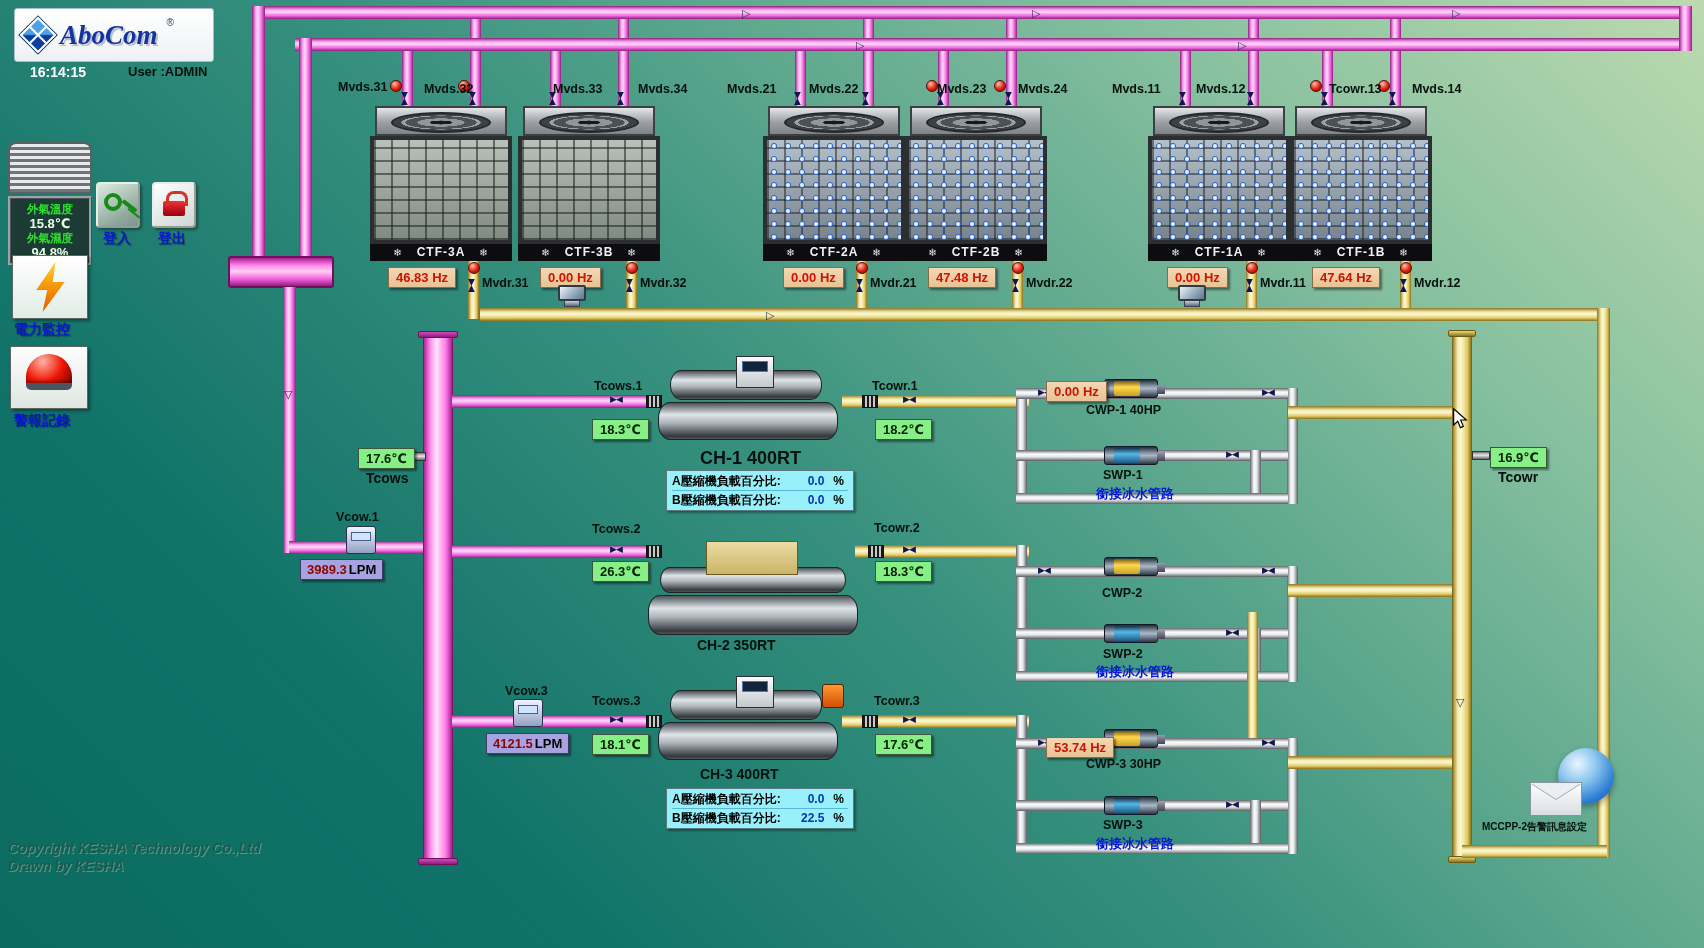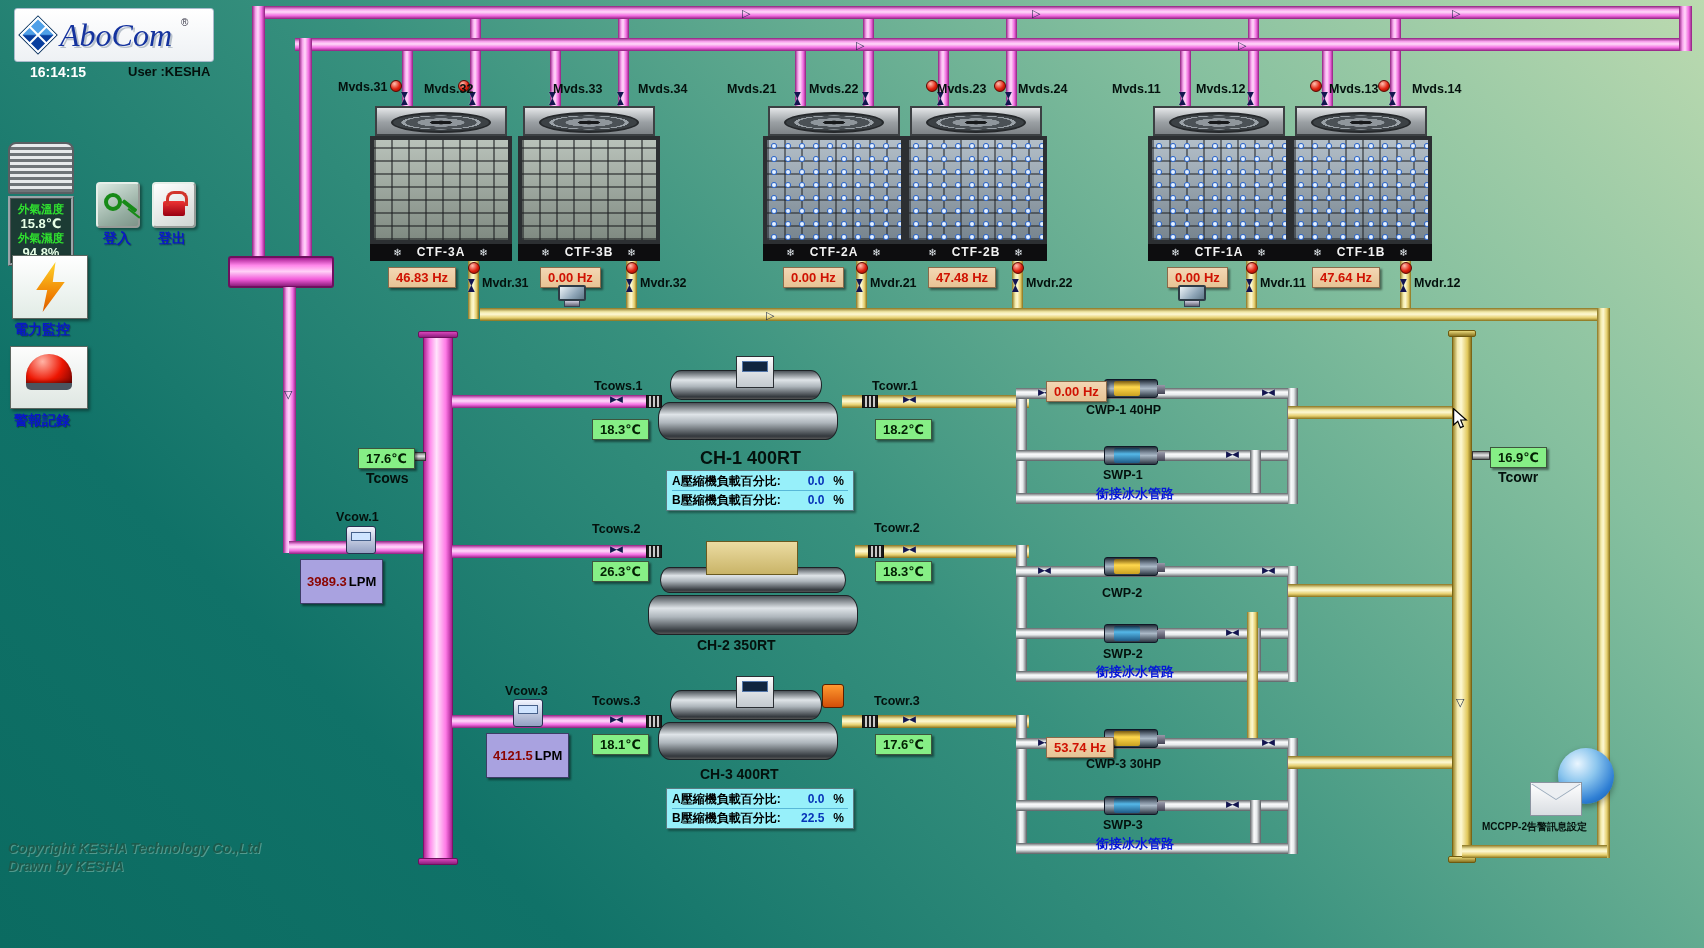--- a/index.html
+++ b/index.html
@@ -40,21 +40,21 @@
  repeating-linear-gradient(90deg,rgba(28,30,34,.5) 0 2px,transparent 2px 17px),
  repeating-linear-gradient(0deg,rgba(28,30,34,.5) 0 2px,transparent 2px 13px),
  linear-gradient(to bottom,#b3bfc9,#77848e);
  background-size:14px 13px,auto,auto,auto}
 .plate{height:17px;background:#0d0d0f;color:#f2f2f2;font-size:12px;font-weight:bold;line-height:17px;display:flex;justify-content:center;gap:14px;letter-spacing:1px}
 .fanico{color:#dfe5ea;font-size:10px}
 
 
 .greenbox{position:absolute;background:#86ef86;border:1px solid #3d553d;color:#032003;font-weight:bold;font-size:13px;padding:2px 7px;box-shadow:1.5px 1.5px 2px rgba(0,0,0,.45);white-space:nowrap}
 .hzbox{position:absolute;background:linear-gradient(#f3d7b4,#e7c394);border:1px solid #8a6a4a;color:#cf1202;font-weight:bold;font-size:13px;padding:2px 7px;box-shadow:1.5px 1.5px 2px rgba(0,0,0,.45);white-space:nowrap}
-.lpmbox{position:absolute;background:#a9a2e0;border:1px solid #3d3d66;font-size:13px;font-weight:bold;padding:14px 6px;box-shadow:1.5px 1.5px 2px rgba(0,0,0,.45);white-space:nowrap}
+.lpmbox{position:absolute;background:#a9a2e0;border:1px solid #3d3d66;font-size:13px;font-weight:bold;padding:2px 6px;box-shadow:1.5px 1.5px 2px rgba(0,0,0,.45);white-space:nowrap}
 .lpmbox b{color:#8b0500}.lpmbox span{color:#000;margin-left:2px}
 .loadbox{position:absolute;width:188px;background:#97f0fa;border:1px solid #5a7a80;box-shadow:1.5px 1.5px 2px rgba(0,0,0,.35);padding:1px 5px}
 .loadbox .row{display:flex;align-items:baseline;font-size:12px;font-weight:bold;color:#000;line-height:18px}
 .loadbox .row+.row{border-top:1px solid #58b8d8}
 .loadbox .val{margin-left:auto;color:#0633b8}
 .loadbox .pct{margin-left:9px;margin-right:4px}
 
 
 .lbl{position:absolute;font-weight:bold;font-size:12.5px;color:#04110d;white-space:nowrap}
 .lbl.wh{color:#fff}
@@ -90,23 +90,23 @@
 .ch2 .top{position:absolute;left:58px;top:0;width:92px;height:34px;border:1px solid #6a5a20;background:linear-gradient(#ecdca2,#c9b468);z-index:2}
 .ch2 .mid{left:12px;top:26px;width:186px;height:26px}
 .ch2 .b2{left:0;top:54px;width:210px;height:40px}
 
 
 .logo{position:absolute;left:14px;top:8px;width:200px;height:54px;background:linear-gradient(#ffffff,#eef1f4);border:1px solid #aabbcc;border-radius:3px;display:flex;align-items:center;padding-left:10px;gap:9px}
 .logomark{width:26px;height:26px;transform:rotate(45deg);background:linear-gradient(135deg,#4fa0e8 0 48%,#0a3f9e 52% 100%);box-shadow:inset 0 0 0 2px #fff,0 0 0 1px #224466;position:relative}
 .logomark::before,.logomark::after{content:"";position:absolute;background:#fff}
 .logomark::before{left:46%;top:0;width:8%;height:100%}
 .logomark::after{top:46%;left:0;height:8%;width:100%}
-.logotext{font-size:32px;font-weight:normal;font-style:italic;color:#15339e;text-shadow:2px 2px 0 #b9c2cc;font-family:"Liberation Serif","DejaVu Serif",serif}
+.logotext{font-size:27px;font-weight:bold;font-style:italic;color:#15339e;text-shadow:2px 2px 0 #b9c2cc;font-family:"Liberation Serif","DejaVu Serif",serif}
 .reg{font-size:10px;color:#334;align-self:flex-start;margin-top:8px}
-.weather{position:absolute;left:8px;top:142px;width:66px}
+.weather{position:absolute;left:8px;top:142px;width:84px}
 .louver{height:52px;border:2px solid #5a5f63;border-radius:8px 8px 2px 2px;background:repeating-linear-gradient(to bottom,#e8eaec 0 3px,#6f7478 3px 6px)}
 .wpanel{margin-top:2px;border:3px ridge #9aa4a8;background:#1c3b34;padding:3px 2px;text-align:center}
 .wl{font-size:11.5px;font-weight:bold;color:#2fe02f;line-height:14px}
 .wv{font-size:13px;font-weight:bold;color:#e6ffe6;line-height:15px}
 .sqbtn{position:absolute;width:44px;height:46px;border:2px outset #e7efe9;border-radius:4px;background:linear-gradient(150deg,#dceae2,#93ab9f 70%,#7e9489);box-shadow:2px 2px 3px rgba(0,0,0,.4);cursor:pointer}
 .sqbtn.white{background:linear-gradient(150deg,#ffffff,#cfd6d2)}
 .keyicon{position:relative;width:18px;height:18px;border:4px solid #178a17;border-radius:50%;margin:9px 0 0 6px}
 .keyicon::after{content:"";position:absolute;left:13px;top:7px;width:17px;height:4px;background:#178a17;transform:rotate(38deg);border-radius:1px;box-shadow:8px 3px 0 -1px #178a17}
 .lockicon{position:relative;width:22px;height:15px;background:linear-gradient(#ee3333,#990011);border-radius:2px;margin:17px auto 0}
 .lockicon::before{content:"";position:absolute;left:3px;top:-10px;width:16px;height:12px;border:3.5px solid #d2342a;border-bottom:none;border-radius:8px 8px 0 0}
@@ -281,21 +281,21 @@
   <b class="lbl" style="left:338px;top:80px">Mvds.31</b>
   <b class="lbl" style="left:424px;top:82px">Mvds.32</b>
   <b class="lbl" style="left:553px;top:82px">Mvds.33</b>
   <b class="lbl" style="left:638px;top:82px">Mvds.34</b>
   <b class="lbl" style="left:727px;top:82px">Mvds.21</b>
   <b class="lbl" style="left:809px;top:82px">Mvds.22</b>
   <b class="lbl" style="left:937px;top:82px">Mvds.23</b>
   <b class="lbl" style="left:1018px;top:82px">Mvds.24</b>
   <b class="lbl" style="left:1112px;top:82px">Mvds.11</b>
   <b class="lbl" style="left:1196px;top:82px">Mvds.12</b>
-  <b class="lbl" style="left:1329px;top:82px">Mvds.13</b>
+  <b class="lbl" style="left:1329px;top:82px">Tcowr.13</b>
   <b class="lbl" style="left:1412px;top:82px">Mvds.14</b>
 
   <i class="rb" style="left:468px;top:262px"></i>
   <i class="rb" style="left:626px;top:262px"></i>
   <i class="rb" style="left:856px;top:262px"></i>
   <i class="rb" style="left:1012px;top:262px"></i>
   <i class="rb" style="left:1246px;top:262px"></i>
   <i class="rb" style="left:1400px;top:262px"></i>
   <i class="vx rot" style="left:466px;top:279px">▶◀</i>
   <i class="vx rot" style="left:624px;top:279px">▶◀</i>
@@ -450,21 +450,21 @@
   <b class="lbl" style="left:1086px;top:757px">CWP-3 30HP</b>
   <b class="lbl" style="left:1103px;top:818px">SWP-3</b>
   <b class="lbl link" style="left:1096px;top:835px">銜接冰水管路</b>
 
   <div class="logo">
     <div class="logomark"></div>
     <span class="logotext">AboCom</span>
     <span class="reg">®</span>
   </div>
   <b class="lbl wh" style="left:30px;top:64px;font-size:14px">16:14:15</b>
-  <b class="lbl" style="left:128px;top:64px;font-size:13px">User :KESHA</b>
+  <b class="lbl" style="left:128px;top:64px;font-size:13px">User :ADMIN</b>
 
   <div class="weather">
     <div class="louver"></div>
     <div class="wpanel">
       <div class="wl">外氣溫度</div>
       <div class="wv">15.8℃</div>
       <div class="wl">外氣濕度</div>
       <div class="wv">94.8%</div>
     </div>
   </div>

